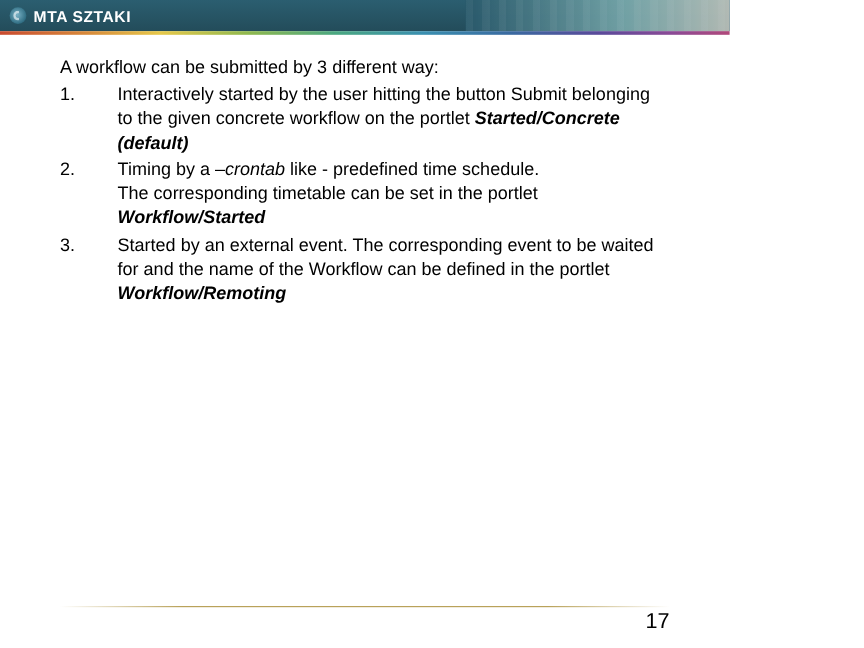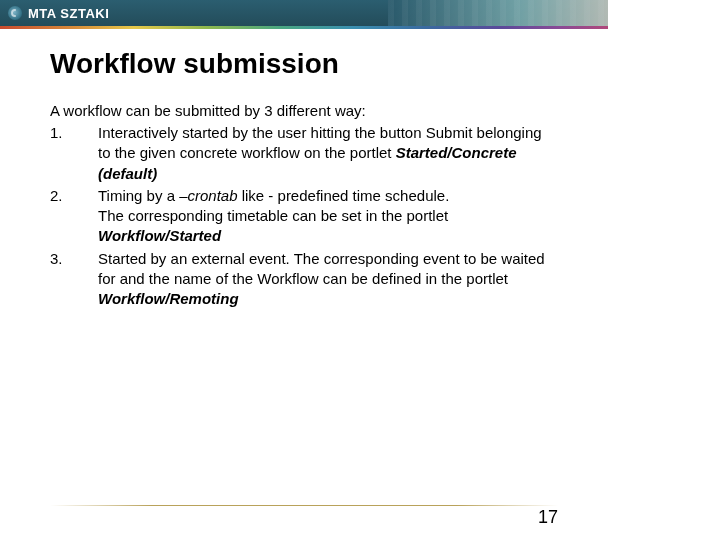--- a/index.html
+++ b/index.html
@@ -134,21 +134,20 @@
   <div class="header">
     <div class="logo">
       <span class="logo-icon"></span>
       <span>MTA SZTAKI</span>
     </div>
     <div class="header-stripe"></div>
   </div>
   <div class="rainbow"></div>
 
   <div class="content">
-    <h1>Workflow submission</h1>
 
     <p class="intro">A workflow can be submitted by 3 different way:</p>
 
     <ol class="items">
       <li>
         <span class="num">1.</span>
         <span class="body">
           <span>Interactively started by the user hitting the button Submit belonging to the given concrete workflow  on the portlet </span><span class="b em">Started/Concrete (default)</span>
         </span>
       </li>

